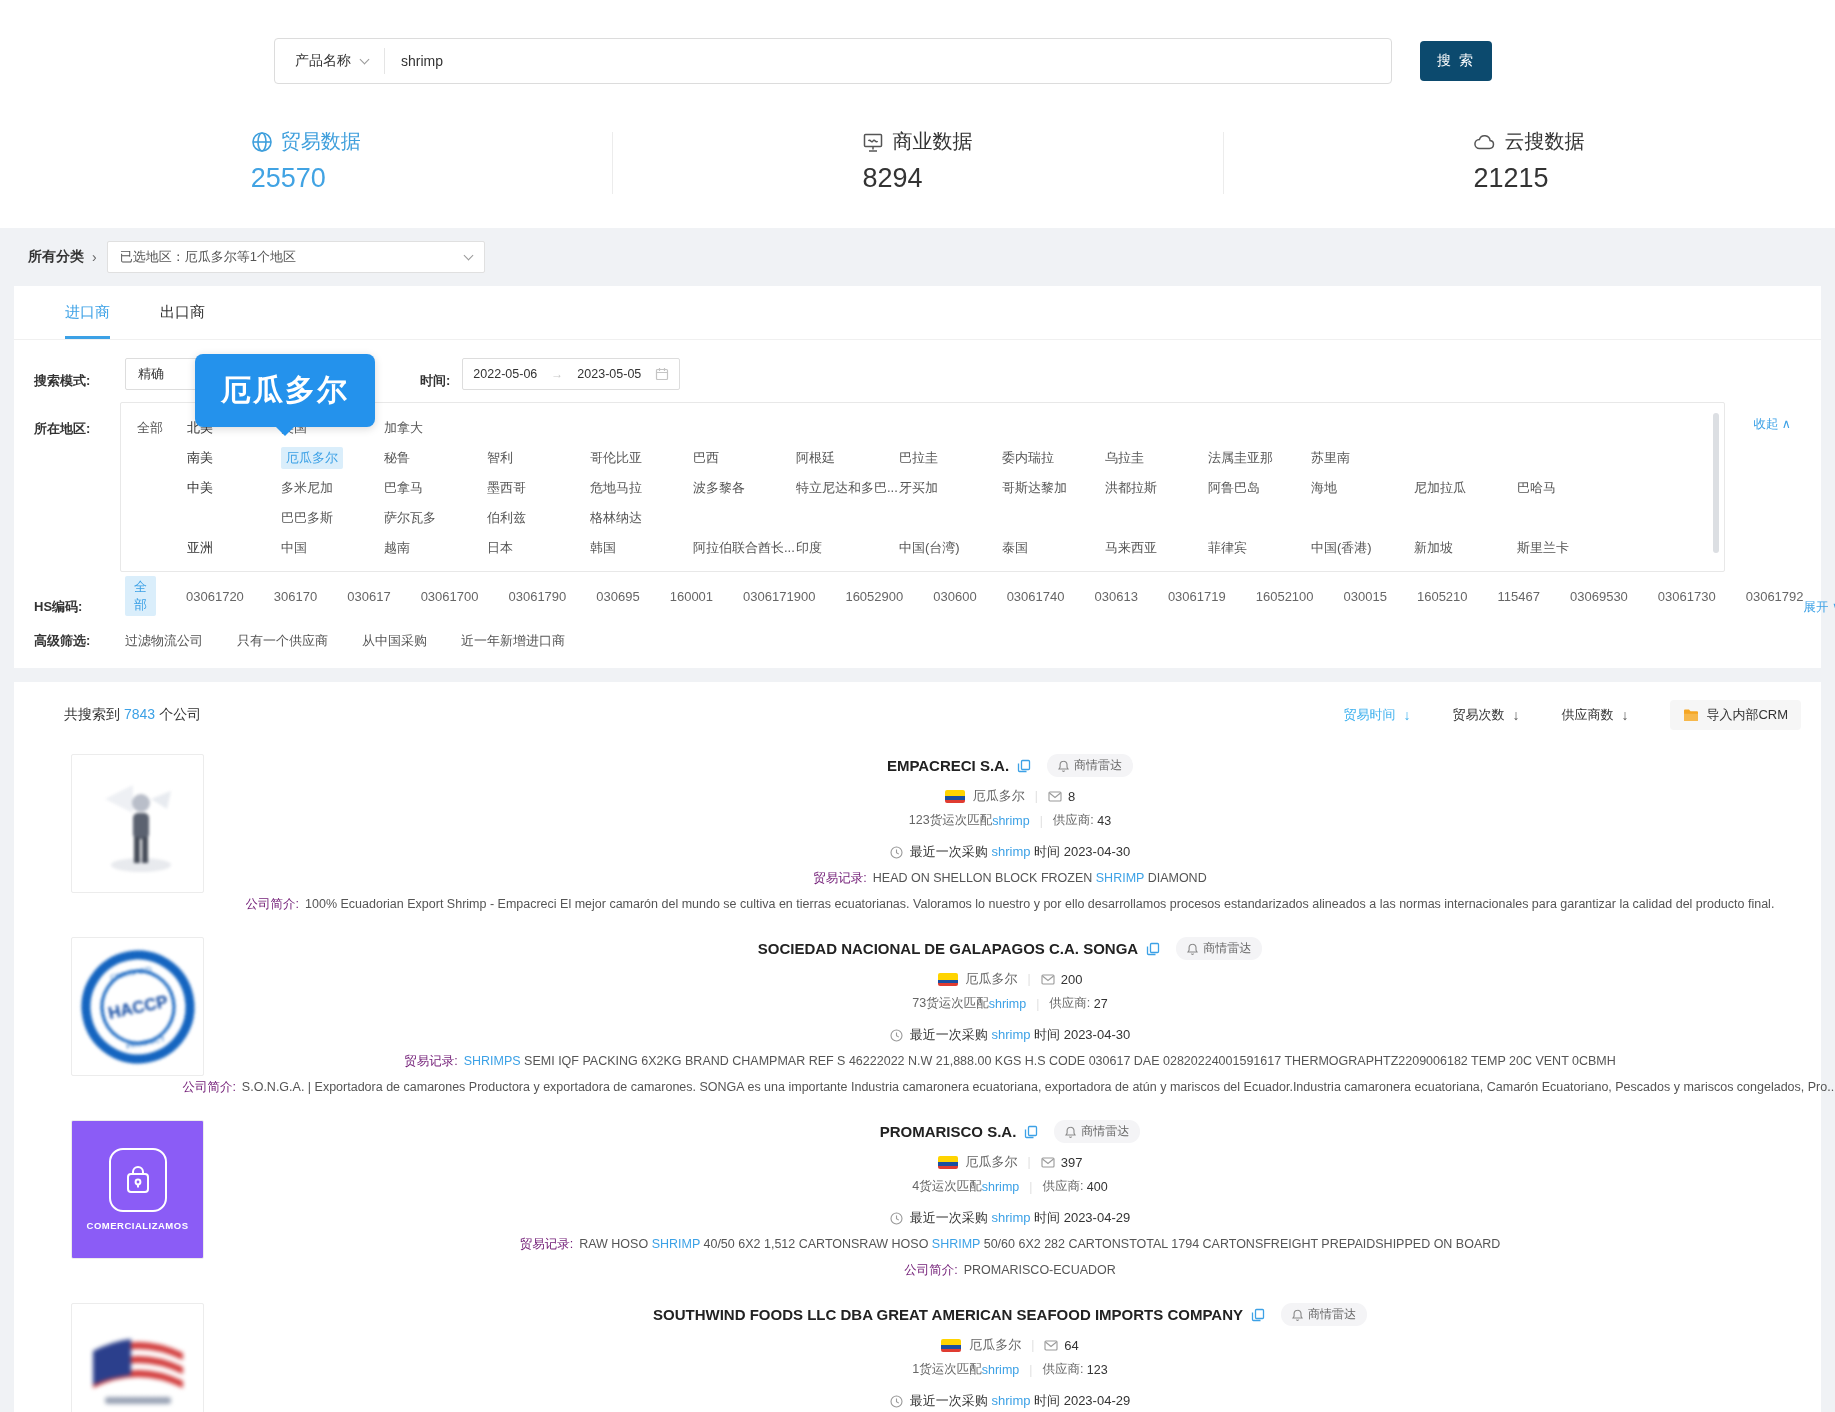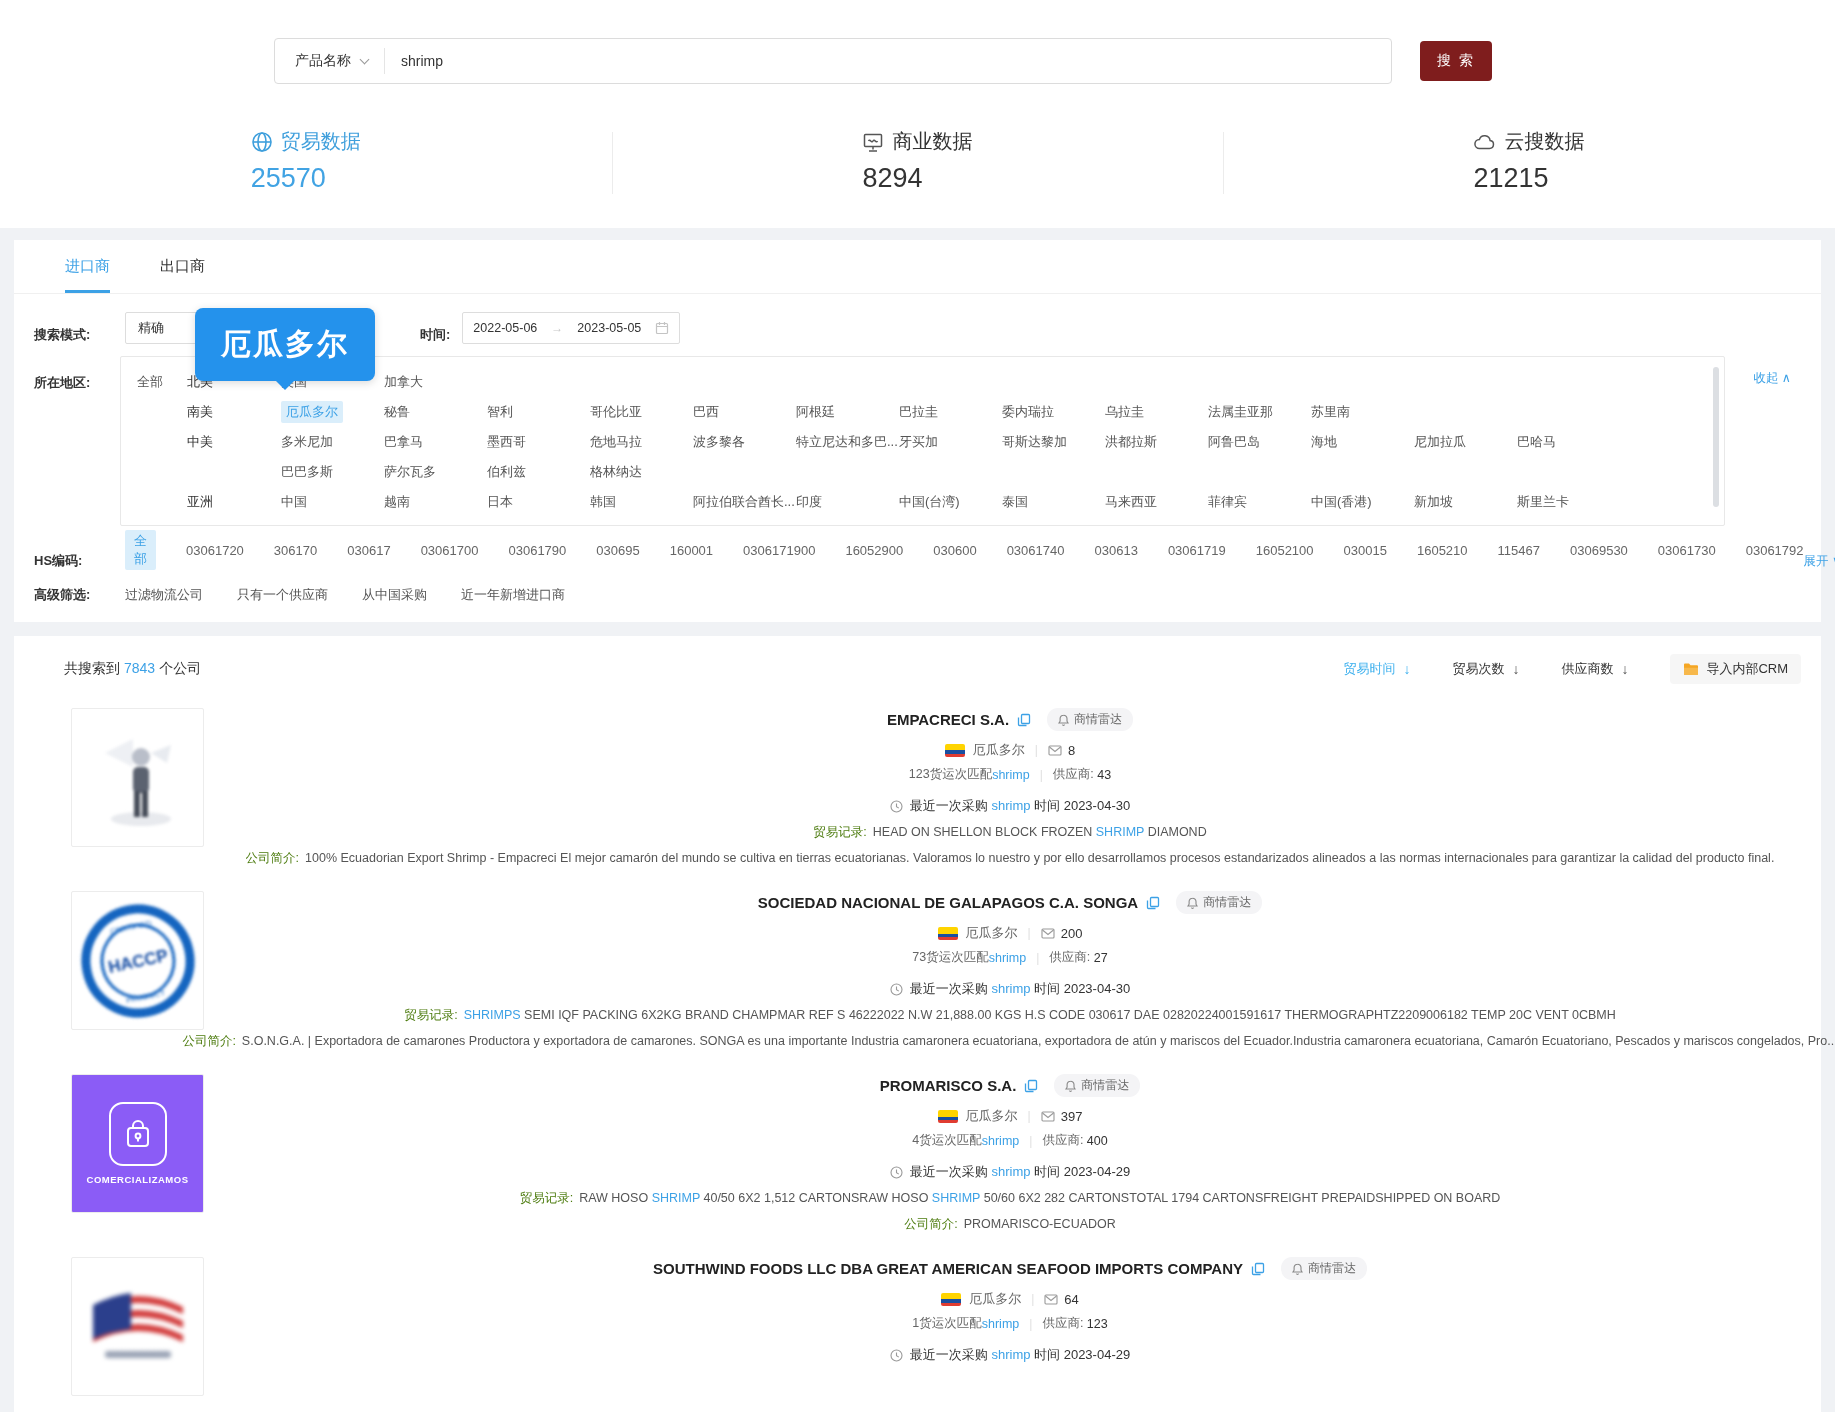--- a/index.html
+++ b/index.html
@@ -17,21 +17,21 @@
   
   .top-section { background:#fff; padding-top:38px; height:228px; }
   .search-row { display:flex; align-items:flex-start; margin-left:274px; }
   .search-box { width:1118px; height:46px; border:1px solid #dcdcdc; border-radius:4px;
     display:flex; align-items:center; background:#fff; }
   .cat-select { display:flex; align-items:center; gap:10px; padding:0 16px 0 20px;
     height:100%; font-size:14px; color:#333; cursor:pointer; }
   .search-sep { width:1px; height:26px; background:#e5e5e5; }
   .search-input { flex:1; border:none; outline:none; font-size:14px; color:#333;
     padding-left:16px; font-family:inherit; background:transparent; }
-  .search-btn { width:72px; height:40px; margin:3px 0 0 28px; background:#7f1d1d; color:#fff;
+  .search-btn { width:72px; height:40px; margin:3px 0 0 28px; background:#0c4a6e; color:#fff;
     font-size:14px; border:none; border-radius:4px; cursor:pointer; letter-spacing:2px; }
 
   .stats-row { display:flex; margin-top:44px; }
   .stat { width:33.33%; text-align:center; position:relative; }
   .stat + .stat::before { content:""; position:absolute; left:0; top:4px; width:1px; height:62px; background:#ececec; }
   .stat-inner { display:inline-block; text-align:left; }
   .stat-label { display:flex; align-items:center; gap:8px; font-size:20px; color:#333; }
   .stat-value { font-size:27px; margin-top:8px; color:#333; }
   .stat.active .stat-label { color:#3f9fdc; }
   .stat.active .stat-value { color:#41a3e3; }
@@ -140,21 +140,21 @@
   .flag { width:20px; height:13px; border-radius:2px; margin-right:8px;
     background:linear-gradient(180deg,#ffd400 0 50%,#1a4fa0 50% 75%,#e03c31 75% 100%); }
   .mail-icon { display:flex; margin-right:6px; }
   .mail-count { color:#333; }
   .match-row { display:flex; align-items:center; margin-top:7px; font-size:12.5px; color:#666; }
   .hl { color:#3ca1e6; }
   .recent-row { display:flex; align-items:center; margin-top:14px; font-size:13px; color:#333; }
   .clock-icon { display:flex; margin-right:7px; }
   .text-line { margin-top:9px; font-size:12.5px; color:#555; white-space:nowrap;
     overflow:hidden; text-overflow:ellipsis; }
-  .line-label { color:#4d7c0f; margin-right:6px; }
+  .line-label { color:#701a75; margin-right:6px; }
 </style>
 </head>
 <body>
 
 <div class="top-section">
   <div class="search-row">
     <div class="search-box">
       <div class="cat-select">
         <span>产品名称</span>
         <span class="chev"></span>
@@ -207,20 +207,28 @@
           <span>云搜数据</span>
         </div>
         <div class="stat-value">21215</div>
       </div>
     </div>
   </div>
 </div>
 
 <div class="gray-band">
 
+  <div class="classify-row">
+    <span class="classify-label">所有分类</span>
+    <span class="classify-arrow">›</span>
+    <div class="classify-select">
+      <span>已选地区：厄瓜多尔等1个地区</span>
+      <span class="chev"></span>
+    </div>
+  </div>
 
   <div class="filter-panel">
     <div class="tabs" id="tabs">
         <div class="tab active">进口商</div>
         <div class="tab">出口商</div>
       </div>
 
     <div class="filter-body">
       <div class="tooltip">厄瓜多尔</div>
 

